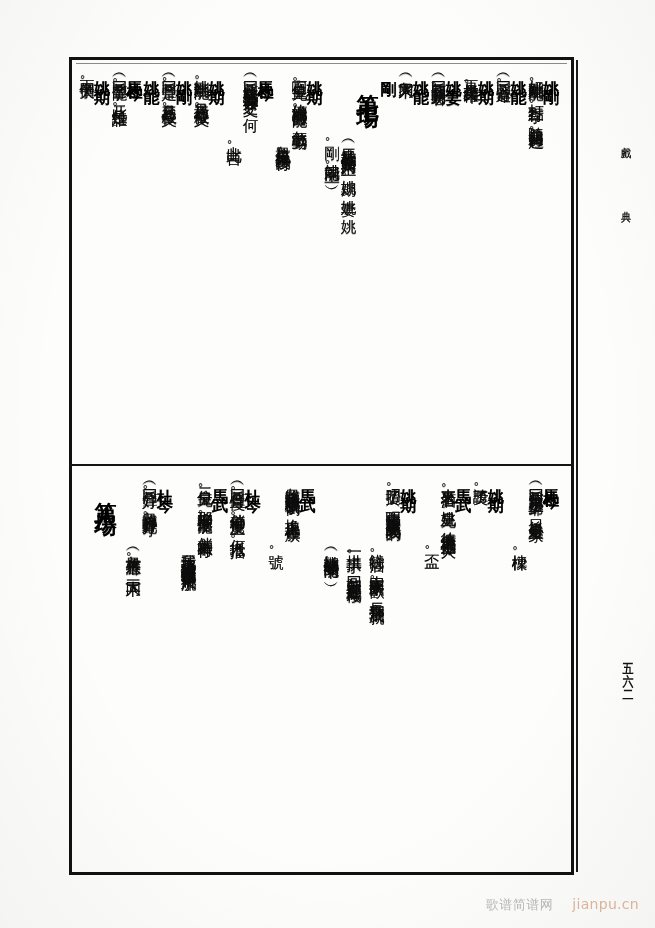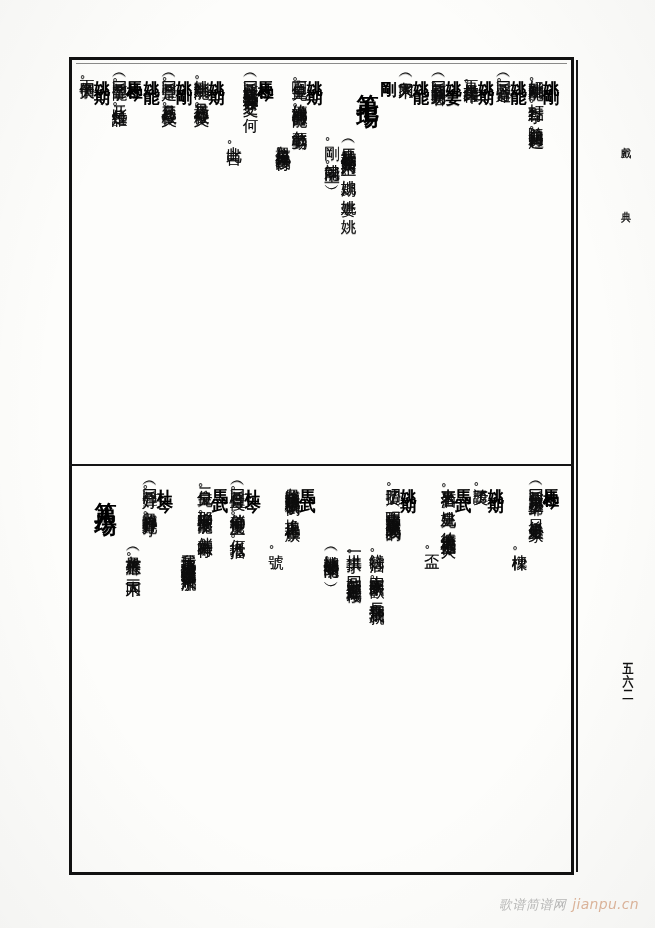--- a/index.html
+++ b/index.html
@@ -203,23 +203,22 @@
     text-shadow: 0.3px 0 0 rgba(0,0,0,0.35), 0 0.3px 0 rgba(0,0,0,0.25);
   }
 
   
   #watermark {
     position: absolute;
     right: 16px;
     bottom: 14px;
     display: flex;
     align-items: baseline;
-    gap: 6px;
+    gap: 19px;
     opacity: 0.62;
-    font-style: italic;
   }
   #watermark .wm-cn {
     font-family: "DejaVu Sans", "Liberation Sans", sans-serif;
     font-size: 13px;
     color: #8d8d8d;
     letter-spacing: 0.5px;
   }
   #watermark .wm-url {
     font-family: "DejaVu Sans", "Liberation Sans", sans-serif;
     font-size: 14px;

